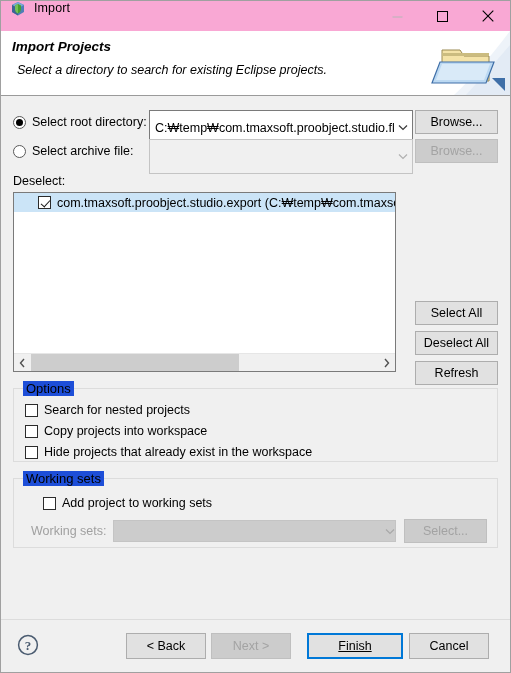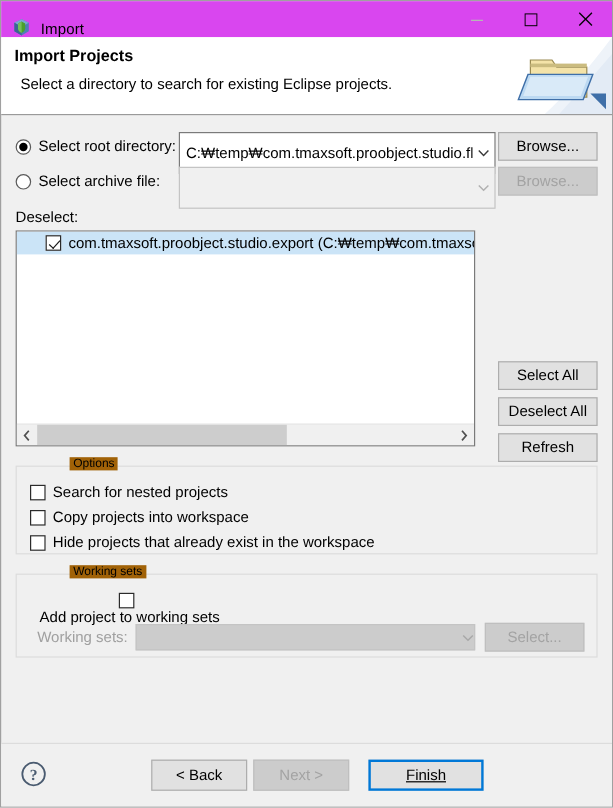--- a/index.html
+++ b/index.html
@@ -24,23 +24,23 @@
     box-sizing: border-box;
     border: 1px solid #a0a0a0;
     background: #f0f0f0;
     display: flex;
     flex-direction: column;
   }
 
   
   .titlebar {
     height: 30px;
-    background: #d946ef;
-    display: flex;
-    align-items: flex-end;
+    background: #f9a8d4;
+    display: flex;
+    align-items: flex-start;
     flex: none;
     position: relative;
   }
   .titlebar-icon {
     width: 16px;
     height: 16px;
     margin-left: 9px;
     margin-right: 8px;
     flex: none;
     position: relative;
@@ -67,20 +67,21 @@
   .win-btn.disabled svg line { stroke: #b6b6b6; }
 
   
   .header {
     height: 64px;
     background: #ffffff;
     border-bottom: 1px solid #9a9a9a;
     position: relative;
     flex: none;
     overflow: hidden;
+    font-style: italic;
   }
   .header-title {
     position: absolute;
     left: 11px;
     top: 8px;
     font-size: 13.5px;
     font-weight: bold;
     color: #000;
   }
   .header-desc {
@@ -302,25 +303,24 @@
     position: absolute;
     left: 12px;
     right: 12px;
     box-sizing: border-box;
     border: 1px solid #dcdcdc;
   }
   .group-title {
     position: absolute;
     top: -8px;
     left: 9px;
-    background: #a16207;
+    background: #1d4ed8;
     padding: 0 3px;
-    font-size: 10px;
-    color: #000;
-    margin-left: 35px;
+    font-size: 13px;
+    color: #000;
   }
   #group-options { top: 292px; height: 74px; }
   #group-workingsets { top: 382px; height: 70px; }
 
   .cb-row {
     display: flex;
     align-items: center;
     height: 18px;
     margin-left: 11px;
     font-size: 12.5px;
@@ -332,21 +332,21 @@
     border: 1px solid #2b2b2b;
     background: #fff;
     margin-right: 6px;
     flex: none;
   }
 
   #opt-1 { position: absolute; top: 12px; }
   #opt-2 { position: absolute; top: 33px; }
   #opt-3 { position: absolute; top: 54px; }
 
-  #ws-cb-row { position: absolute; top: 15px; left: 8px; flex-direction: column; }
+  #ws-cb-row { position: absolute; top: 15px; left: 18px; }
   .ws-row {
     position: absolute;
     top: 40px;
     left: 17px;
     right: 10px;
     height: 24px;
     display: flex;
     align-items: center;
   }
   .ws-label {
@@ -549,15 +549,16 @@
   <div class="footer">
     <span class="help-icon">
       <svg width="22" height="22" viewBox="0 0 22 22">
         <circle cx="11" cy="11" r="9.4" fill="none" stroke="#4a5b70" stroke-width="1.5"></circle>
         <text x="11" y="15.6" text-anchor="middle" font-family="Liberation Serif, serif" font-size="13" font-weight="bold" fill="#4a5b70">?</text>
       </svg>
     </span>
     <div class="btn footer-btn disabled" id="btn-next">Next &gt;</div>
     <div class="btn footer-btn" id="btn-back">&lt; Back</div>
     <div class="btn footer-btn" id="btn-finish">Finish</div>
+    <div class="btn footer-btn" id="btn-cancel">Cancel</div>
   </div>
 
 </div>
 
 </body></html>

